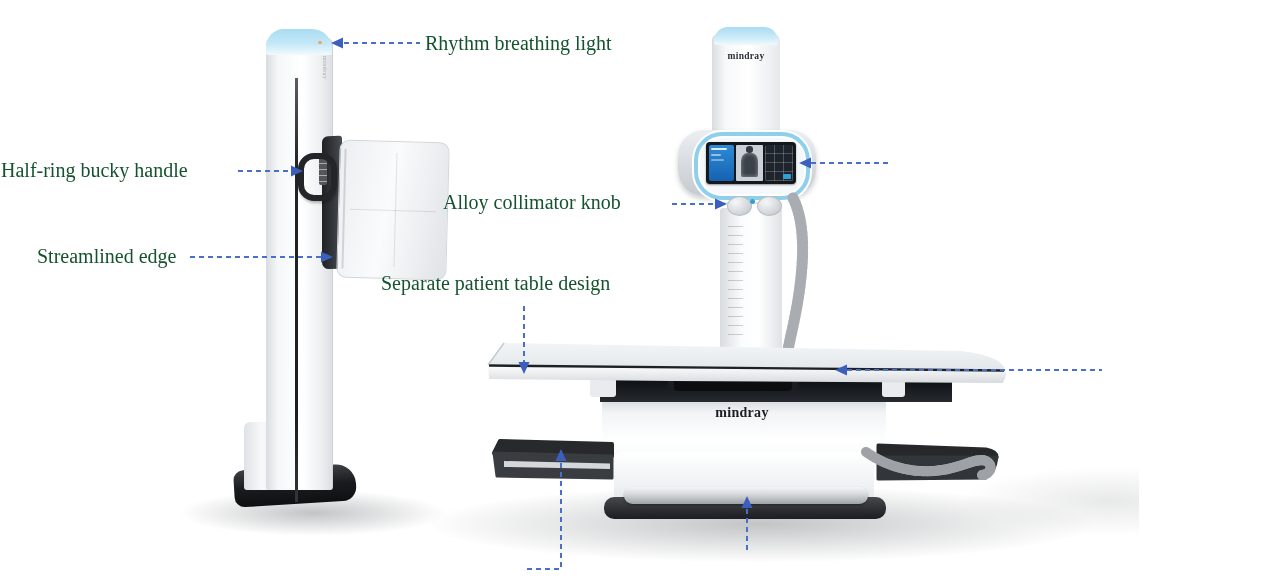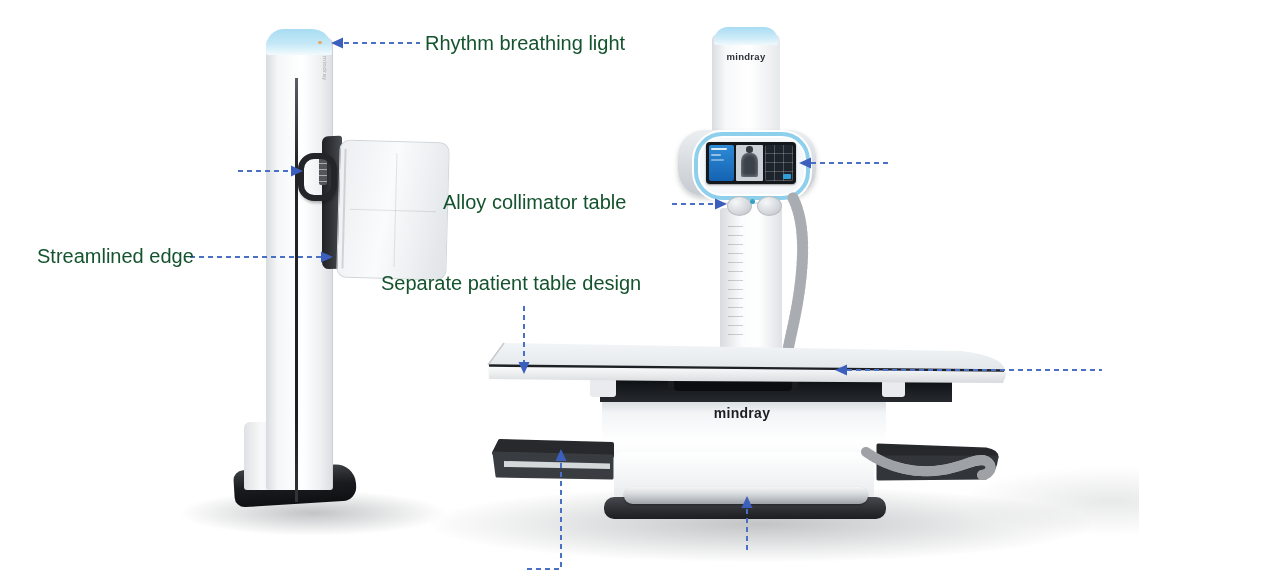--- a/index.html
+++ b/index.html
@@ -1,18 +1,18 @@
 <!DOCTYPE html>
 <html><head>
 <meta charset="utf-8">
 <style>
   html,body{margin:0;padding:0;background:#fff;}
   #stage{
     position:relative;width:1139px;height:582px;overflow:hidden;background:#ffffff;
-    font-family:Liberation Sans, sans-serif;
+    font-family:Liberation Serif, serif;
   }
   .abs{position:absolute;}
   
   .shadow{position:absolute;border-radius:50%;pointer-events:none;}
   .shadow-left{left:178px;top:490px;width:270px;height:46px;
     background:radial-gradient(ellipse at center,rgba(110,114,118,.42),rgba(110,114,118,0) 70%);}
   .shadow-table{left:430px;top:486px;width:660px;height:76px;
     background:radial-gradient(ellipse at center,rgba(120,124,128,.45),rgba(120,124,128,0) 72%);}
   .shadow-right{left:960px;top:466px;width:300px;height:70px;
     background:radial-gradient(ellipse at center,rgba(150,153,156,.22),rgba(150,153,156,0) 70%);}
@@ -237,17 +237,18 @@
       <path d="M727,204 L715,198.5 L715,209.5 Z"></path>
       <path d="M799,163 L811,157.5 L811,168.5 Z"></path>
       <path d="M524,374 L518.5,362 L529.5,362 Z"></path>
       <path d="M835,370 L847,364.5 L847,375.5 Z"></path>
       <path d="M561,449 L555.5,461 L566.5,461 Z"></path>
       <path d="M747,496 L741.5,508 L752.5,508 Z"></path>
     </g>
   </svg>
 
   <div class="callout-label" style="left:425px;top:32px;">Rhythm breathing light</div>
+  <div class="callout-label" style="left:1px;top:159px;">Half-ring bucky handle</div>
   <div class="callout-label" style="left:1px;top:245px;margin-left:36px;">Streamlined edge</div>
-  <div class="callout-label" style="left:443px;top:191px;">Alloy collimator table</div>
+  <div class="callout-label" style="left:443px;top:191px;">Alloy collimator knob</div>
   <div class="callout-label" style="left:381px;top:272px;">Separate patient table design</div>
 
 </div>
 
 </body></html>

